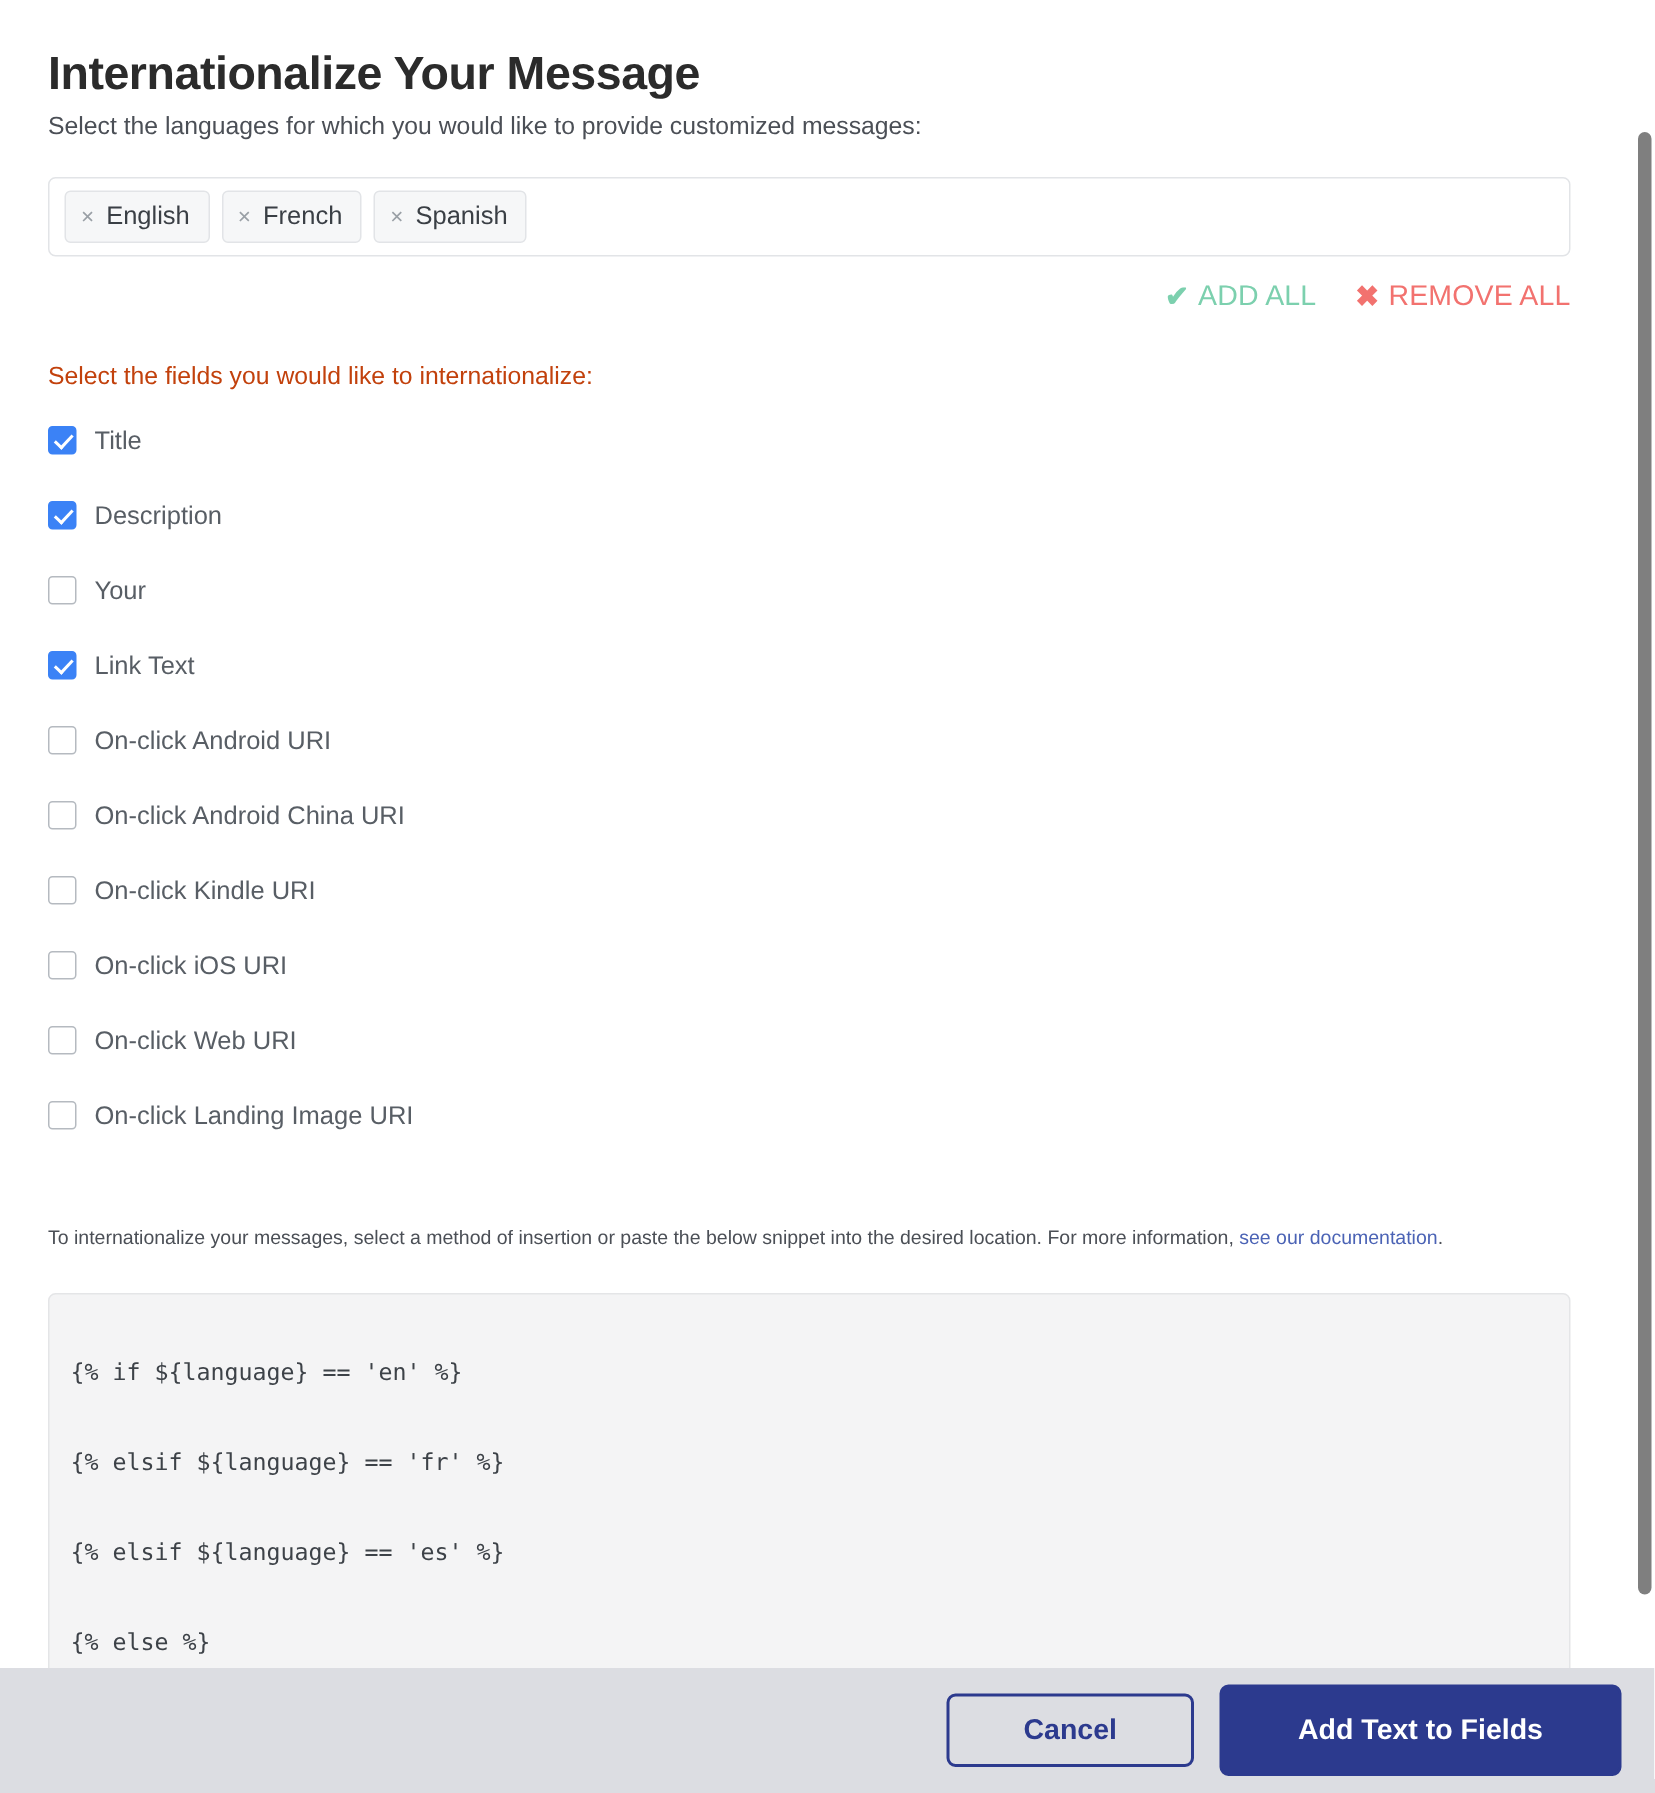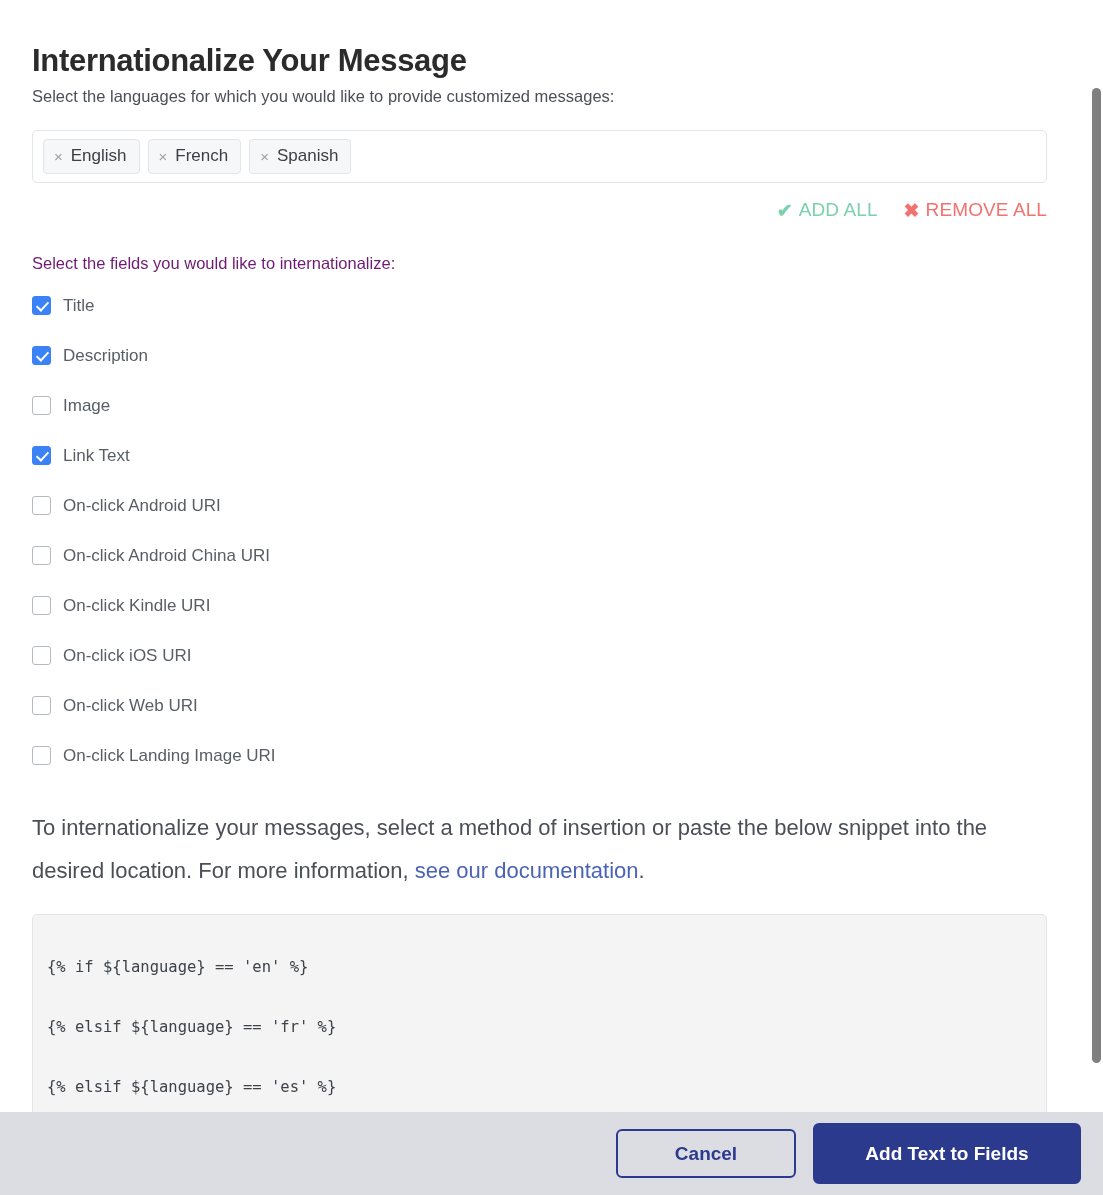--- a/index.html
+++ b/index.html
@@ -22,21 +22,21 @@
     inset: 0;
     background: #ffffff;
     display: flex;
     flex-direction: column;
   }
 
   
   #scroll-body {
     position: absolute;
     left: 0;
-    top: 12px;
+    top: 0;
     width: 1065px;
     height: 1112px;
     padding: 0 32px;
     overflow: hidden;
     background: #ffffff;
   }
 
   .page-title {
     font-size: 31px;
     font-weight: bold;
@@ -109,21 +109,21 @@
     cursor: pointer;
     font-family: inherit;
   }
   .bulk-add { color: #7cd0ae; }
   .bulk-remove { color: #f2726f; }
   .bulk-glyph { font-size: 19px; font-weight: bold; line-height: 1; }
 
   
   .section-label {
     font-size: 16.5px;
-    color: #701a75;
+    color: #c2410c;
     margin: 30px 0 0 0;
     line-height: 24px;
   }
   .check-list {
     margin-top: 18px;
     display: flex;
     flex-direction: column;
     gap: 25px;
   }
   .check-row {
@@ -158,24 +158,24 @@
     transform: rotate(43deg);
   }
   .check-label {
     font-size: 17px;
     color: #585e65;
     line-height: 22px;
   }
 
   
   .explain {
-    margin-top: 38px;
+    margin-top: 54px;
     width: 1010px;
-    font-size: 22px;
-    line-height: 43px;
+    font-size: 13px;
+    line-height: 30px;
     color: #4b4f56;
   }
   .explain a {
     color: #4b63b5;
     text-decoration: none;
   }
 
   
   .code-box {
     margin-top: 22px;
@@ -208,21 +208,21 @@
   }
   .btn {
     font-family: inherit;
     font-size: 19px;
     font-weight: bold;
     border-radius: 6px;
     cursor: pointer;
     line-height: 1;
   }
   .btn-cancel {
-    width: 180px;
+    width: 165px;
     height: 49px;
     background: transparent;
     border: 2px solid #2c3a8e;
     color: #2c3a8e;
   }
   .btn-primary {
     width: 268px;
     height: 61px;
     background: #2c3a8e;
     border: 2px solid #2c3a8e;
@@ -292,21 +292,21 @@
       <label class="check-row">
         <span class="cbox on"></span>
         <span class="check-label">Title</span>
       </label>
       <label class="check-row">
         <span class="cbox on"></span>
         <span class="check-label">Description</span>
       </label>
       <label class="check-row">
         <span class="cbox"></span>
-        <span class="check-label">Image</span>
+        <span class="check-label">Your</span>
       </label>
       <label class="check-row">
         <span class="cbox on"></span>
         <span class="check-label">Link Text</span>
       </label>
       <label class="check-row">
         <span class="cbox"></span>
         <span class="check-label">On-click Android URI</span>
       </label>
       <label class="check-row">

